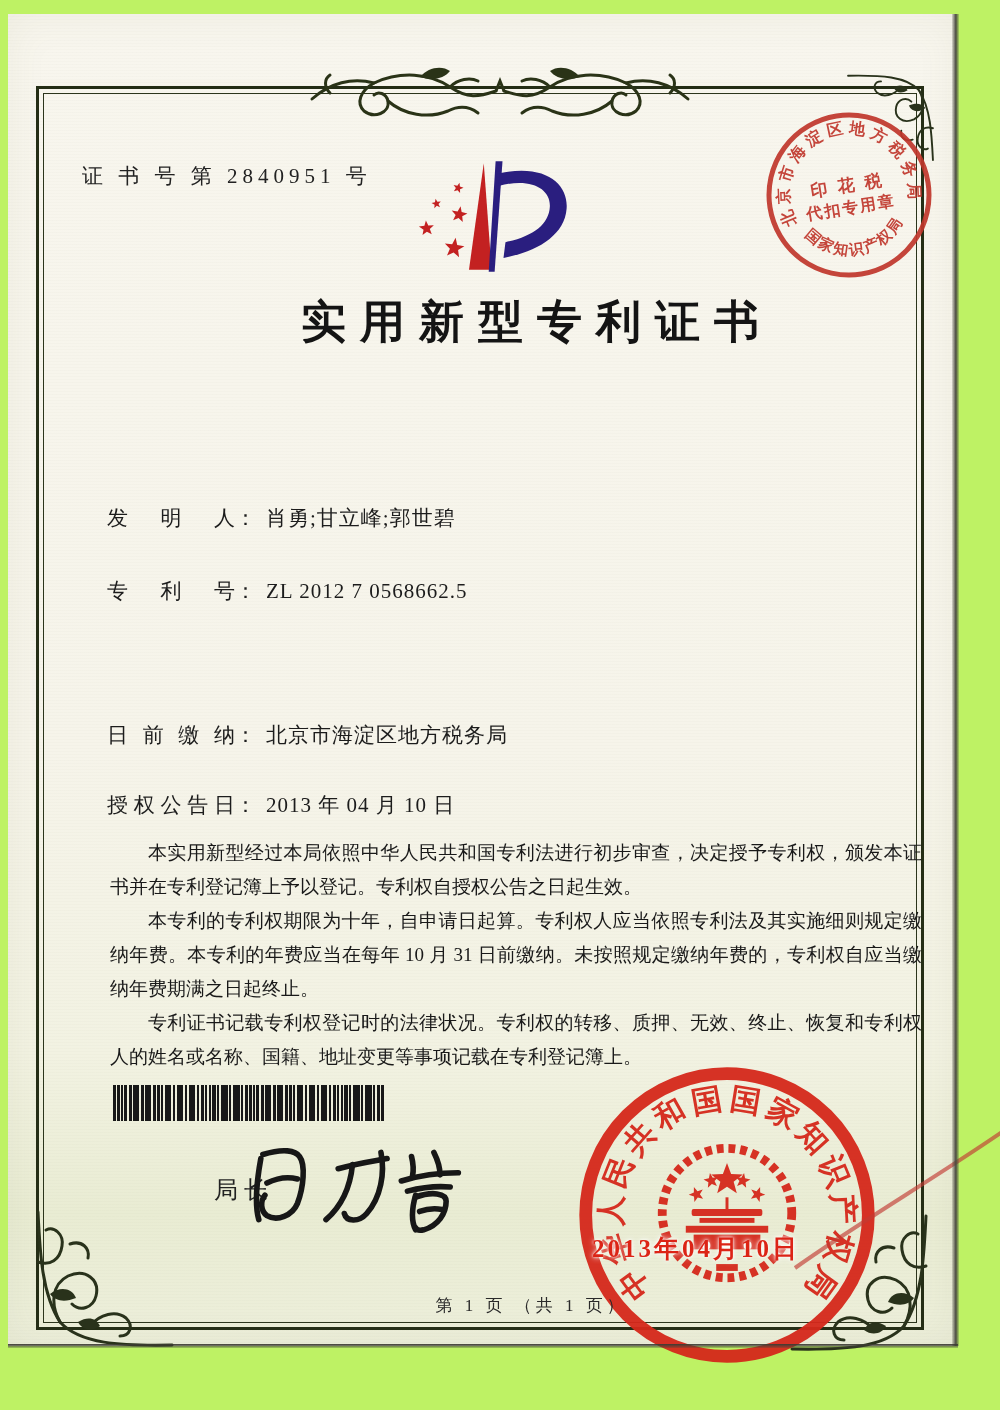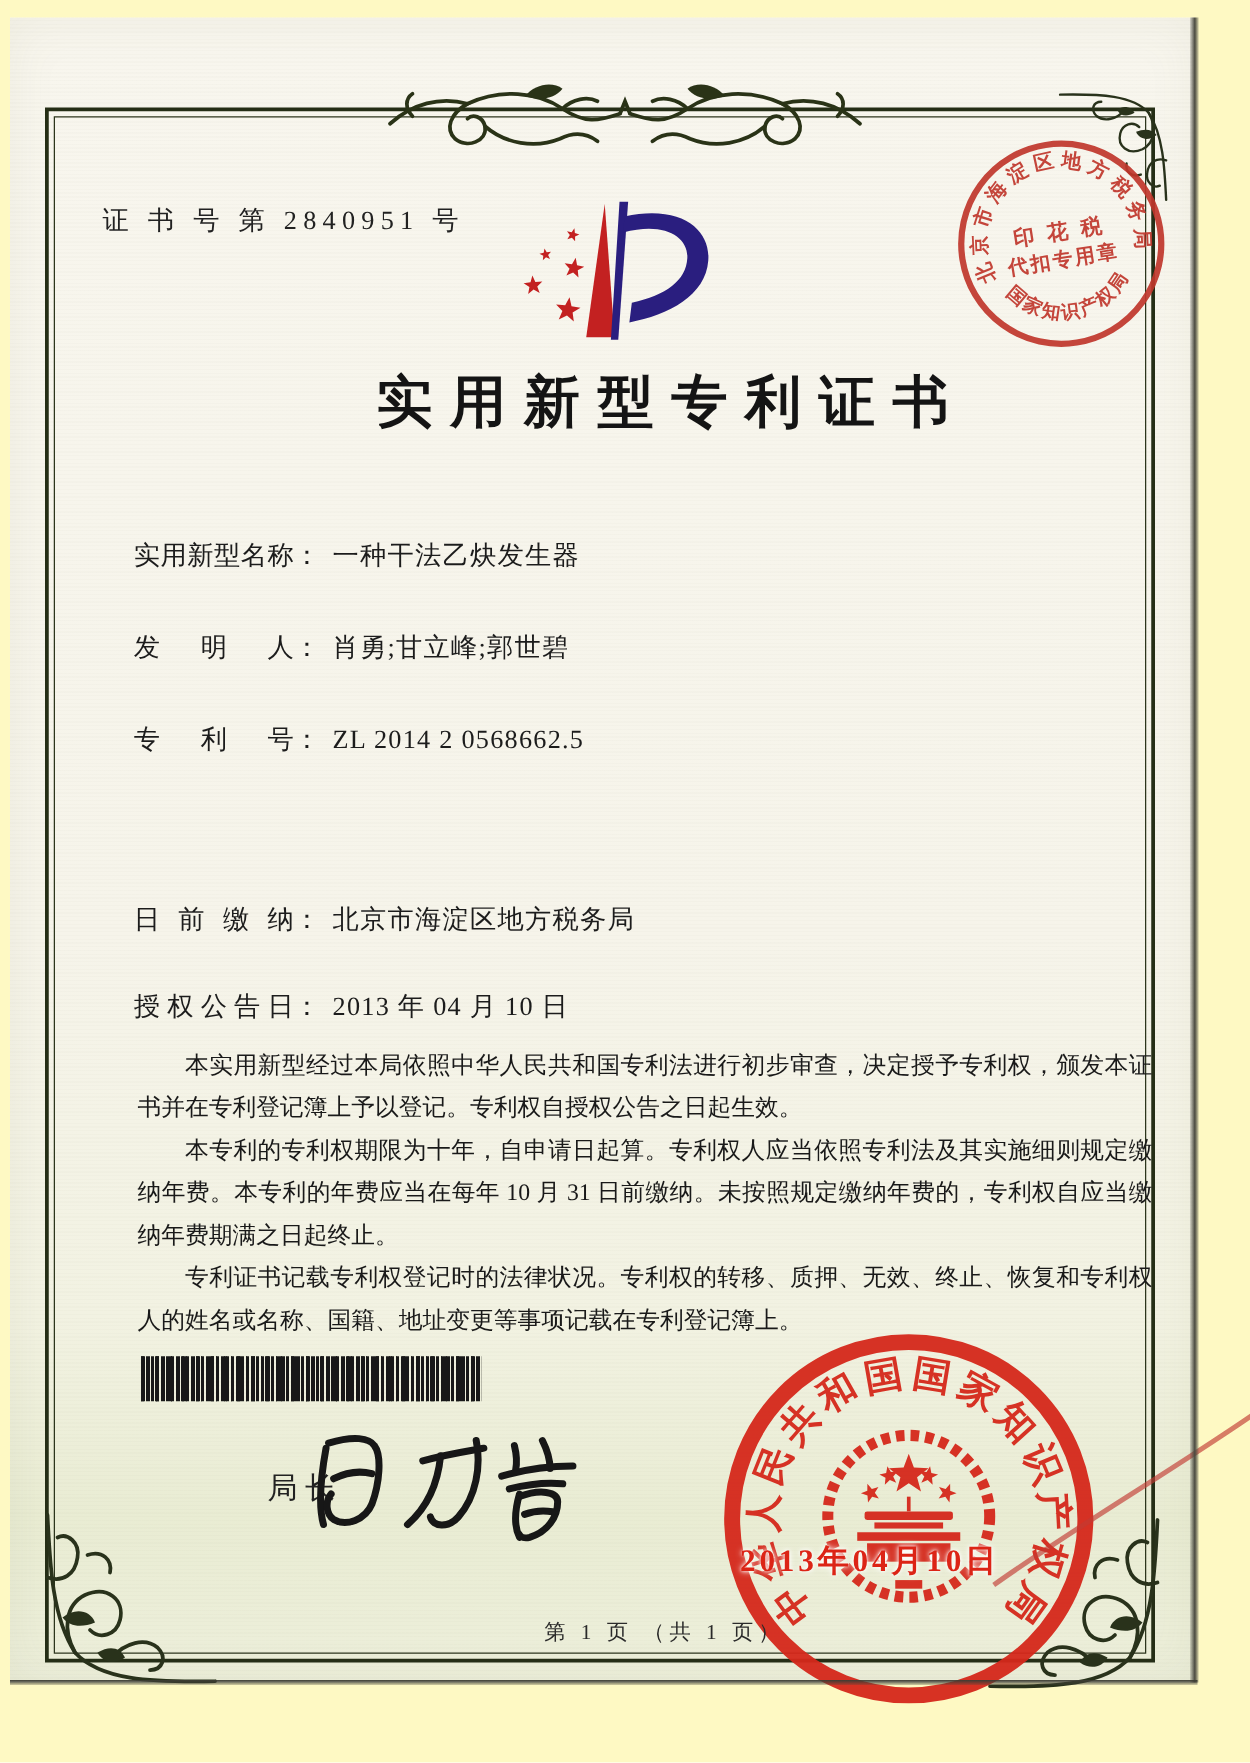--- a/index.html
+++ b/index.html
@@ -1,17 +1,17 @@
 <!DOCTYPE html>
 <html><head>
 <meta charset="utf-8">
 <style>
   html,body{margin:0;padding:0;background:#ffffff;}
   body{font-family:"Liberation Serif","DejaVu Serif",serif;color:#1d1d1d;}
-  .photo{position:relative;width:1000px;height:1410px;background:#fef9c3;overflow:hidden;}
+  .photo{position:relative;width:1000px;height:1410px;background:#bef264;overflow:hidden;}
   .paper{position:absolute;left:8px;top:14px;width:948px;height:1332px;
     background:linear-gradient(180deg,#f8f6ee 0%,#f6f4ea 55%,#f2f2e2 78%,#e9ecd3 90%,#edefdb 100%);
     box-shadow:inset 0 0 40px rgba(120,110,70,.08);}
   .paper::after{content:"";position:absolute;inset:0;
     background:repeating-linear-gradient(0deg,rgba(90,90,60,.02) 0 1px,transparent 1px 3px);}
   .edge-right{position:absolute;left:952px;top:14px;width:7px;height:1332px;
     background:linear-gradient(90deg,rgba(60,60,50,.15),#4a4a40 55%,rgba(80,80,70,.2));}
   .edge-bottom{position:absolute;left:8px;top:1344px;width:950px;height:4px;
     background:linear-gradient(180deg,#3c3c33,rgba(70,70,60,.25));}
   
@@ -117,28 +117,25 @@
       <path id="taxBottom" d="M -50,33 A 60 60 0 0 0 50,33" fill="none"></path>
       <text font-size="16" font-weight="bold"><textPath href="#taxTop" textLength="225" lengthAdjust="spacing">北京市海淀区地方税务局</textPath></text>
       <text font-size="15" font-weight="bold"><textPath href="#taxBottom" textLength="115" lengthAdjust="spacing">国家知识产权局</textPath></text>
       <text x="0" y="-4" text-anchor="middle" font-size="17" font-weight="bold" letter-spacing="3">印 花 税</text>
       <text x="0" y="18" text-anchor="middle" font-size="16" font-weight="bold" letter-spacing="2">代扣专用章</text>
     </g>
   </svg>
 
   <div class="title">实用新型专利证书</div>
 
-  <div class="field-row" style="top:430px">
-    <span class="flabel">实用新型名称</span><span class="fcolon">：</span><span class="fvalue">一种干法乙炔发生器</span>
-  </div>
   <div class="field-row" style="top:504px">
     <span class="flabel">发明人</span><span class="fcolon">：</span><span class="fvalue">肖勇;甘立峰;郭世碧</span>
   </div>
   <div class="field-row" style="top:577px">
-    <span class="flabel">专利号</span><span class="fcolon">：</span><span class="fvalue">ZL 2014 2 0568662.5</span>
+    <span class="flabel">专利号</span><span class="fcolon">：</span><span class="fvalue">ZL 2012 7 0568662.5</span>
   </div>
   <div class="field-row" style="top:721px">
     <span class="flabel">日前缴纳</span><span class="fcolon">：</span><span class="fvalue">北京市海淀区地方税务局</span>
   </div>
   <div class="field-row" style="top:791px">
     <span class="flabel">授权公告日</span><span class="fcolon">：</span><span class="fvalue">2013 年 04 月 10 日</span>
   </div>
 
   <div class="body-text">
     <p>本实用新型经过本局依照中华人民共和国专利法进行初步审查，决定授予专利权，颁发本证书并在专利登记簿上予以登记。专利权自授权公告之日起生效。</p>

